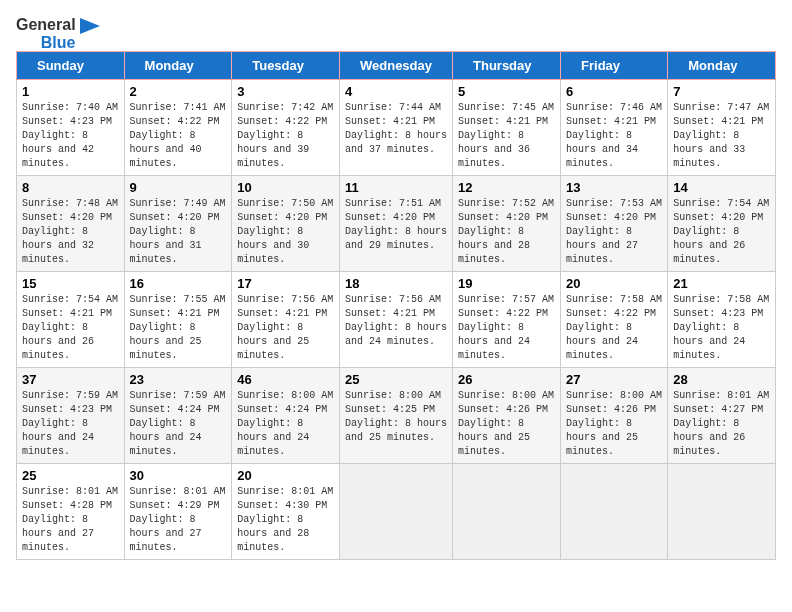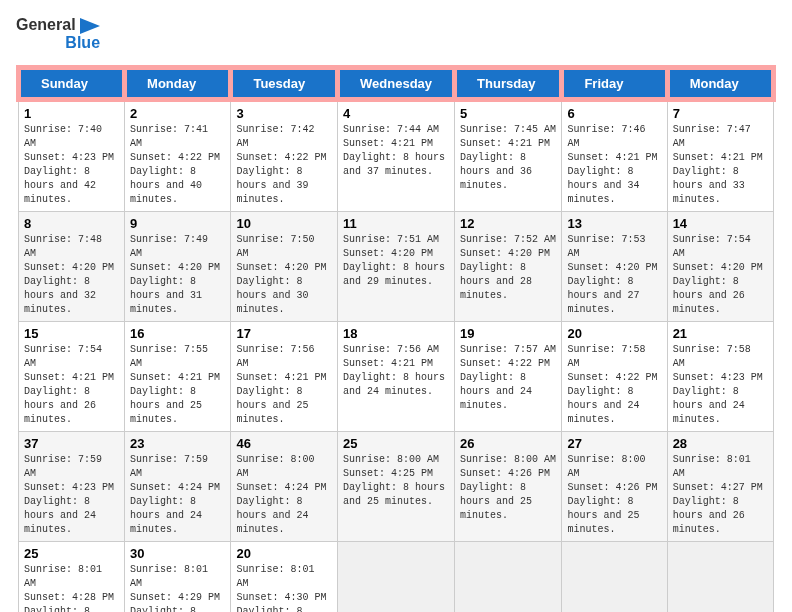--- a/index.html
+++ b/index.html
@@ -7,21 +7,21 @@
       font-family: Arial, sans-serif;
       background: #fff;
       width: 792px;
       min-height: 612px;
       padding: 16px;
     }
     .header-area {
       display: flex;
       justify-content: space-between;
       align-items: flex-start;
-      margin-bottom: 14px;
+      margin-bottom: 0;
     }
     .logo {
       display: flex;
       align-items: center;
       gap: 4px;
     }
     .title-area {
       text-align: right;
     }
     .month-title {
@@ -39,21 +39,21 @@
       border-collapse: collapse;
       font-size: 11px;
     }
     thead th {
       background-color: #1a73c9;
       color: #fff;
       padding: 6px 20px;
       text-align: left;
       font-size: 13px;
       font-weight: bold;
-      border: 5px solid #fca5a5;
+      border: 1px solid #fca5a5;
     }
     tbody td {
       border: 1px solid #ccc;
       vertical-align: top;
       padding: 4px 5px;
       width: calc(100% / 7);
       min-height: 80px;
       height: 90px;
     }
     .day-num {
@@ -85,21 +85,21 @@
 <body>
 
 <div class="header-area">
   <div class="logo">
   <div style="text-align:center; line-height:1.1;">
     <div style="font-size:16px; font-weight:bold; color:#333;">General
       <svg width="20" height="16" style="vertical-align:middle;">
         <polygon points="0,0 20,8 0,16" fill="#1a73c9"></polygon>
       </svg>
     </div>
-    <div style="font-size:16px; font-weight:bold; color:#1a73c9;text-align:right;">Blue</div>
+    <div style="font-size:16px; font-weight:bold; color:#1a73c9;">Blue</div>
   </div>
 </div>
   <div class="title-area">
     <div class="month-title"></div>
     <div class="location-title"></div>
   </div>
 </div>
 
 <table>
   <thead>

